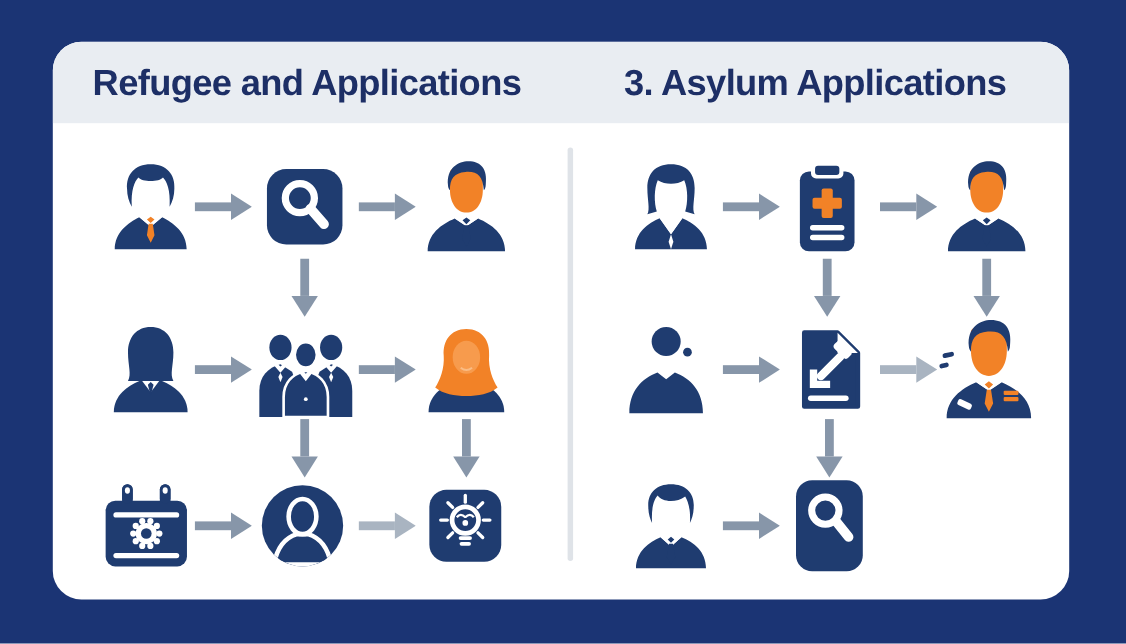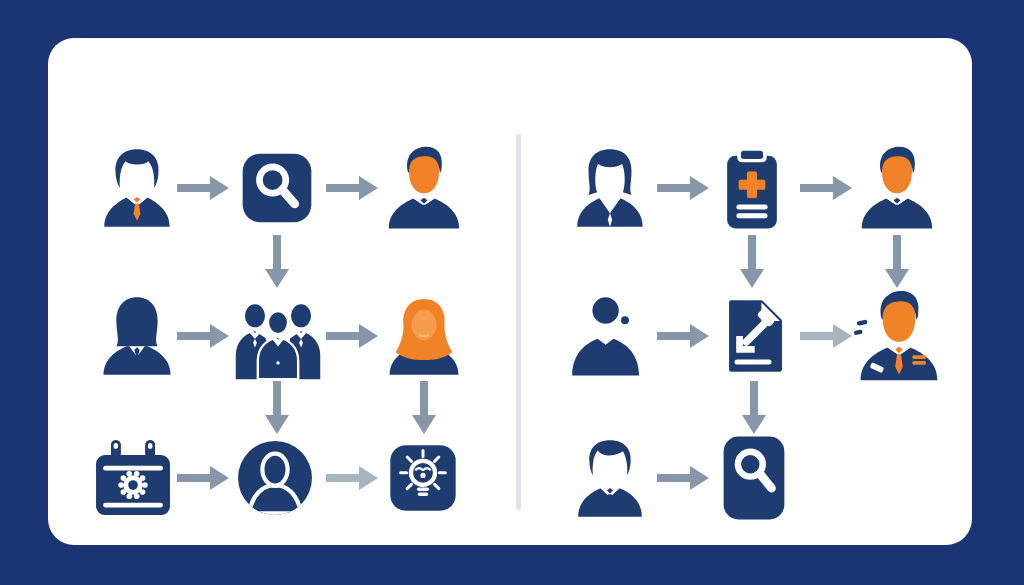--- a/index.html
+++ b/index.html
@@ -26,20 +26,28 @@
   .node svg{display:block;width:100%;height:100%;}
   .ic{color:var(--navy,#1f3c70);}
   .arrow{color:var(--arrow,#8796a9);}
   .arrow.light{color:var(--arrow-light,#a9b4c1);}
 </style>
 </head>
 <body>
 
 <div class="card">
 
+  <div class="header">
+    <div class="half">
+      <span class="title">Refugee and Applications</span>
+    </div>
+    <div class="half">
+      <span class="title">3. Asylum Applications</span>
+    </div>
+  </div>
 
   <div class="divider"></div>
 
   <div class="node ic" style="left:89px;top:150px;width:86px;height:86px">
     <svg viewBox="0 0 100 100">
       <ellipse cx="50" cy="35" rx="16.5" ry="20.5" fill="#fff"></ellipse>
       <path d="M50 5 C33 5 24 16 25 31 C25 38 27 45 30 50 C29 32 33 23 37 19 C41 24 59 24 63 19 C67 23 71 32 70 50 C73 45 75 38 75 31 C76 16 67 5 50 5 Z" fill="currentColor"></path>
       <path d="M12 95 C12 77 26 67 38 61 L50 71 L62 61 C74 67 88 77 88 95 Z" fill="currentColor"></path>
       <path d="M38 61 L50 71 L62 61 L57.5 56.5 L50 63 L42.5 56.5 Z" fill="#fff"></path>
       <path d="M50 67 L46 63.5 L50 60.5 L54 63.5 Z M47.8 68 L52.2 68 L54 80 L50 88 L46 80 Z" fill="var(--orange)"></path>

